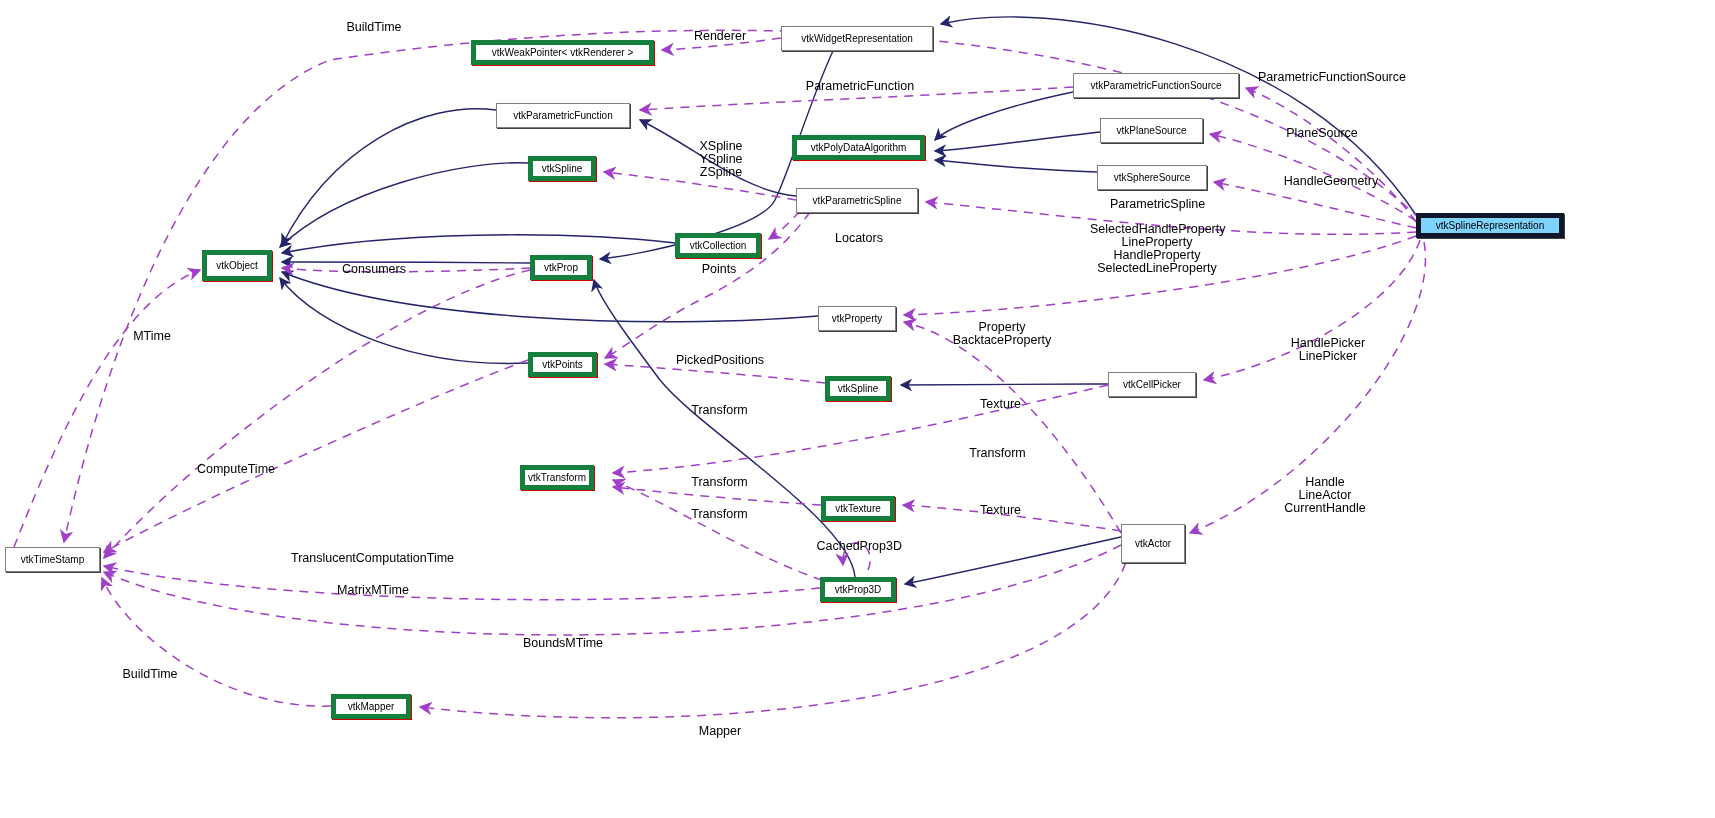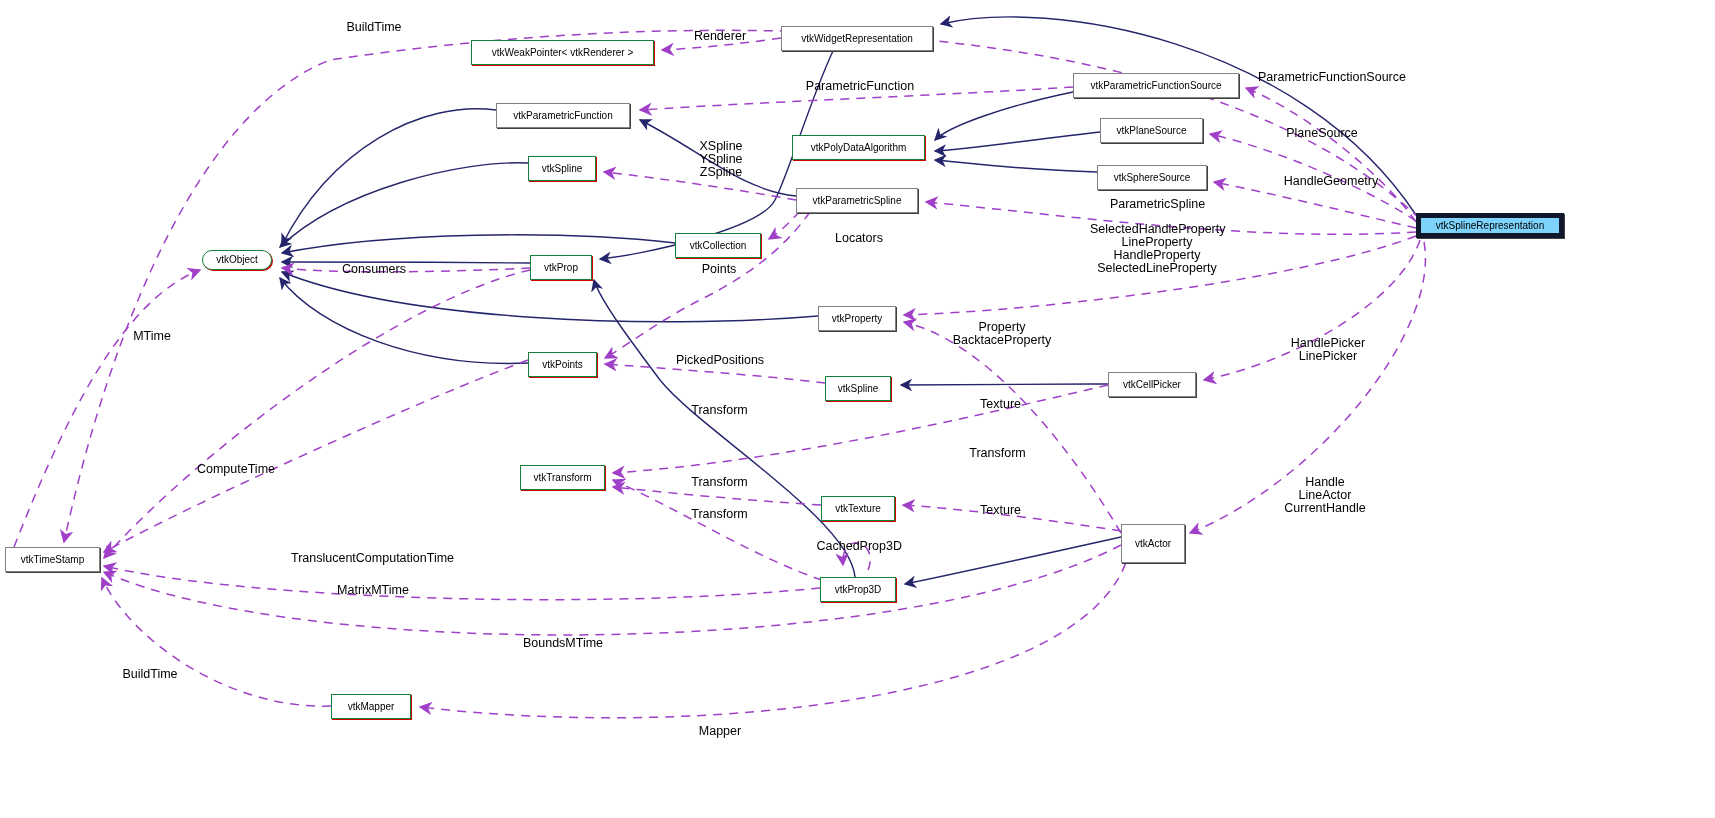--- a/index.html
+++ b/index.html
@@ -10,21 +10,21 @@
     position:absolute;
     box-sizing:border-box;
     display:flex;align-items:center;justify-content:center;
     font-size:10px;
     line-height:1;
     color:#000000;
     white-space:nowrap;
     background:#ffffff;
   }
   .node.base{border:1px solid #808080;box-shadow:1px 1px 0 0 #404040;}
-  .node.red{border:1px solid #15803d;box-shadow:1px 1px 0 0 #d00000;}
+  .node.red{border:5px solid #15803d;box-shadow:1px 1px 0 0 #d00000;}
   .node.focus{border:5px solid #0f172a;background:#7dd3fc;box-shadow:1px 1px 0 0 #404040;}
   .edge-label{
     position:absolute;
     font-size:12.5px;
     color:#000000;
     white-space:pre;
     text-align:center;
     line-height:13px;
     background:transparent;
     pointer-events:none;
@@ -100,27 +100,27 @@
       <div class="node base" style="left: 781px; top: 26px; width: 152px; height: 25px;">vtkWidgetRepresentation</div>
       <div class="node red" style="left: 471px; top: 40px; width: 183px; height: 25px;">vtkWeakPointer&lt; vtkRenderer &gt;</div>
       <div class="node base" style="left: 1073px; top: 73px; width: 166px; height: 25px;">vtkParametricFunctionSource</div>
       <div class="node base" style="left: 496px; top: 103px; width: 134px; height: 25px;">vtkParametricFunction</div>
       <div class="node base" style="left: 1100px; top: 118px; width: 103px; height: 25px;">vtkPlaneSource</div>
       <div class="node red" style="left: 792px; top: 135px; width: 133px; height: 25px;">vtkPolyDataAlgorithm</div>
       <div class="node red" style="left: 528px; top: 156px; width: 68px; height: 25px;">vtkSpline</div>
       <div class="node base" style="left: 1097px; top: 165px; width: 110px; height: 25px;">vtkSphereSource</div>
       <div class="node base" style="left: 796px; top: 188px; width: 122px; height: 25px;">vtkParametricSpline</div>
       <div class="node red" style="left: 675px; top: 233px; width: 86px; height: 25px;">vtkCollection</div>
-      <div class="node red" style="left: 202px; top: 250px; width: 70px; height: 20px; border-radius: 12px;">vtkObject</div>
+      <div class="node red" style="left: 202px; top: 250px; width: 70px; height: 31px;">vtkObject</div>
       <div class="node red" style="left: 530px; top: 255px; width: 62px; height: 25px;">vtkProp</div>
       <div class="node base" style="left: 818px; top: 306px; width: 78px; height: 25px;">vtkProperty</div>
       <div class="node red" style="left: 528px; top: 352px; width: 69px; height: 25px;">vtkPoints</div>
       <div class="node red" style="left: 825px; top: 376px; width: 66px; height: 25px;">vtkSpline</div>
       <div class="node base" style="left: 1108px; top: 372px; width: 88px; height: 25px;">vtkCellPicker</div>
-      <div class="node red" style="left: 520px; top: 465px; width: 85px; height: 25px;">vtkTransform</div>
+      <div class="node red" style="left: 520px; top: 465px; width: 74px; height: 25px;">vtkTransform</div>
       <div class="node red" style="left: 821px; top: 496px; width: 74px; height: 25px;">vtkTexture</div>
       <div class="node base" style="left: 1121px; top: 524px; width: 64px; height: 39px;">vtkActor</div>
       <div class="node base" style="left: 5px; top: 547px; width: 95px; height: 25px;">vtkTimeStamp</div>
       <div class="node red" style="left: 820px; top: 577px; width: 76px; height: 25px;">vtkProp3D</div>
       <div class="node red" style="left: 331px; top: 694px; width: 80px; height: 25px;">vtkMapper</div>
     </div>
   <div id="labels">
       <div class="edge-label" style="left: 343px; top: 21px; width: 62px;">BuildTime</div>
       <div class="edge-label" style="left: 692px; top: 30px; width: 56px;">Renderer</div>
       <div class="edge-label" style="left: 1256px; top: 71px; width: 152px;">ParametricFunctionSource</div>

